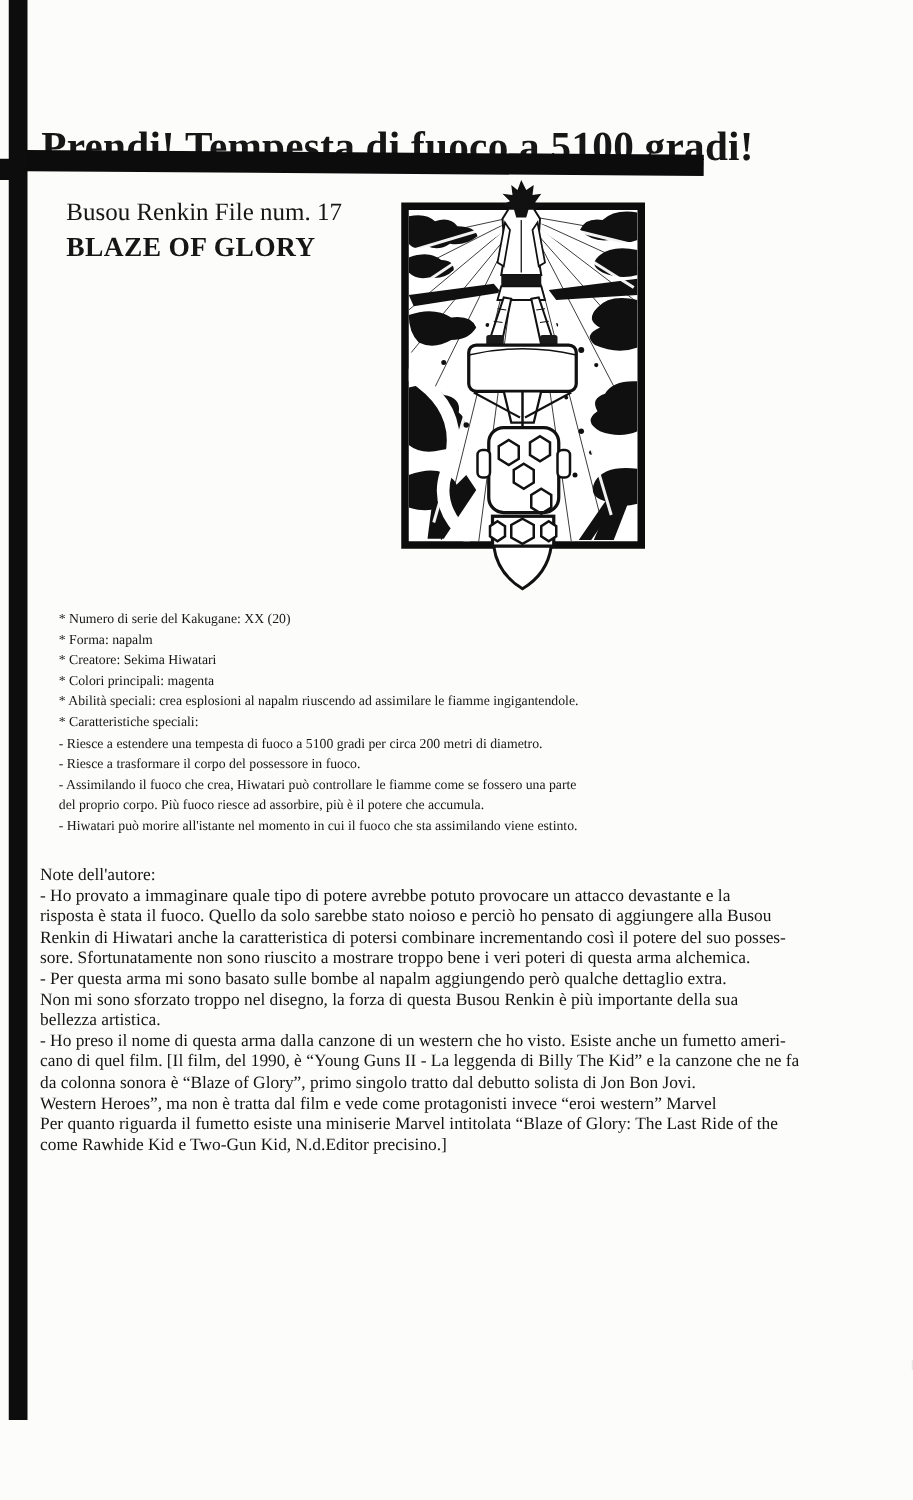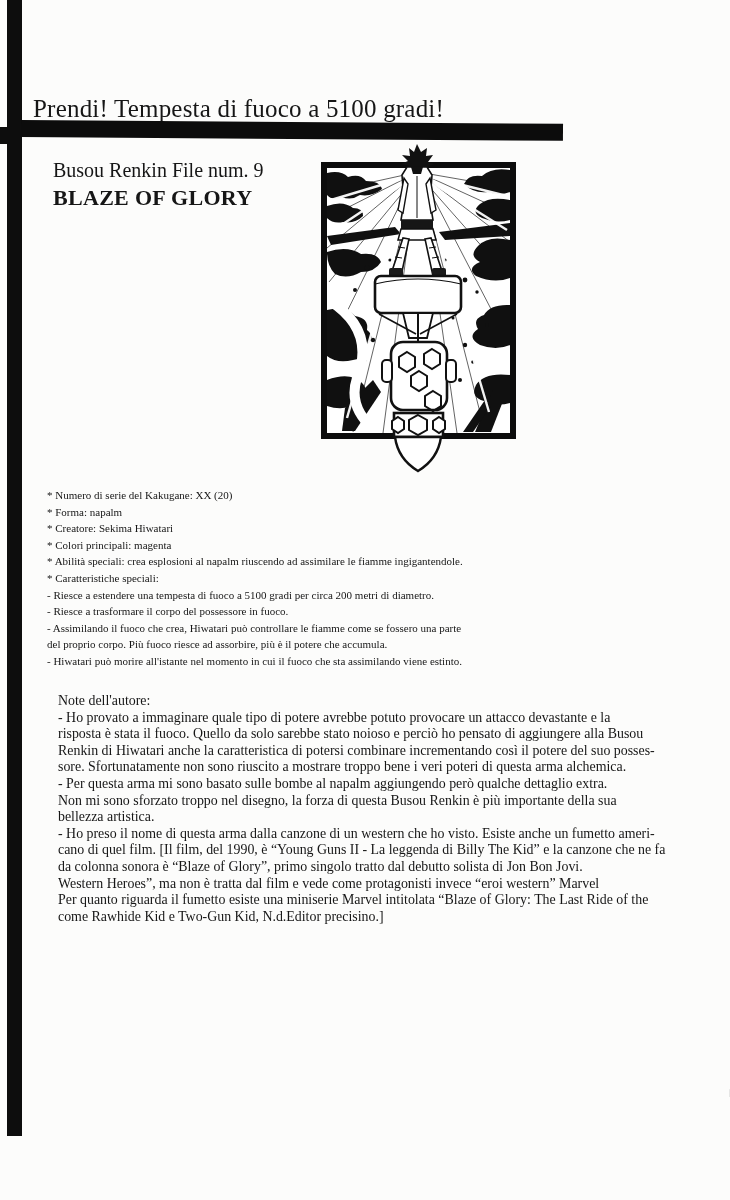--- a/index.html
+++ b/index.html
@@ -19,35 +19,35 @@
     display:block;height:98px;line-height:98px;
     font-family:"DejaVu Serif", serif;font-weight:bold;font-size:132px;
     color:#c9c9c9;opacity:.85;
     transform:scaleX(-1);transform-origin:50% 50%;
     letter-spacing:0;
   }
   .wm-letter:nth-child(6), .wm-letter:nth-child(8){margin-top:10px;}
 
   .title{
     position:absolute;left:33px;top:78px;z-index:2;
-    font-size:25px;font-weight:normal;letter-spacing:.2px;white-space:nowrap;
+    font-size:33px;font-weight:bold;letter-spacing:.2px;white-space:nowrap;
   }
   .title-rule{
     position:absolute;left:21px;top:120px;width:542px;height:17px;background:#0c0c0c;
     transform:rotate(.4deg);transform-origin:left center;z-index:2;
   }
 
   .file-header{position:absolute;left:53px;top:157px;z-index:2;line-height:27px;white-space:nowrap;}
   .file-header .series{font-size:20px;}
   .file-header .weapon{font-size:22px;font-weight:bold;letter-spacing:.3px;}
 
   .illustration{position:absolute;left:315px;top:140px;z-index:1;}
 
   .stats{position:absolute;left:47px;top:487px;z-index:2;font-size:11px;line-height:16.6px;white-space:nowrap;}
-  .notes{position:absolute;left:58px;top:693px;z-index:2;font-size:13.9px;line-height:16.5px;white-space:nowrap;}
+  .notes{position:absolute;left:32px;top:693px;z-index:2;font-size:13.9px;line-height:16.5px;white-space:nowrap;}
   .stats div,.notes div{height:16.6px;}
 </style>
 </head>
 <body>
 
 <div class="watermark">
   <span class="wm-letter">B</span>
   <span class="wm-letter">L</span>
   <span class="wm-letter">A</span>
   <span class="wm-letter">Z</span>
@@ -61,21 +61,21 @@
   <span class="wm-letter">Y</span>
 </div>
 
 <div class="left-bar"></div>
 <div class="bar-notch"></div>
 
 <h1 class="title">Prendi! Tempesta di fuoco a 5100 gradi!</h1>
 <div class="title-rule"></div>
 
 <div class="file-header">
-  <div class="series">Busou Renkin File num. 9</div>
+  <div class="series">Busou Renkin File num. 17</div>
   <div class="weapon">BLAZE OF GLORY</div>
 </div>
 
 <svg class="illustration" width="205" height="340" viewBox="0 0 205 340" xmlns="http://www.w3.org/2000/svg">
   <defs>
     <clipPath id="frameClip">
         <rect x="12" y="28" width="183" height="265"></rect>
       </clipPath>
   </defs>
 

